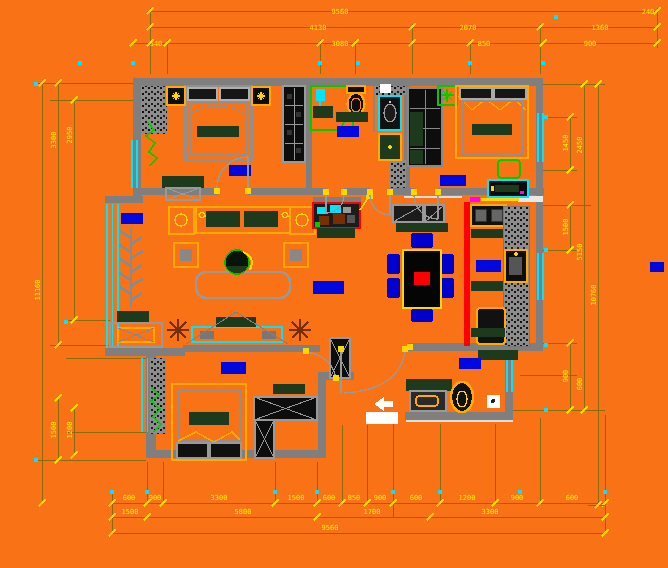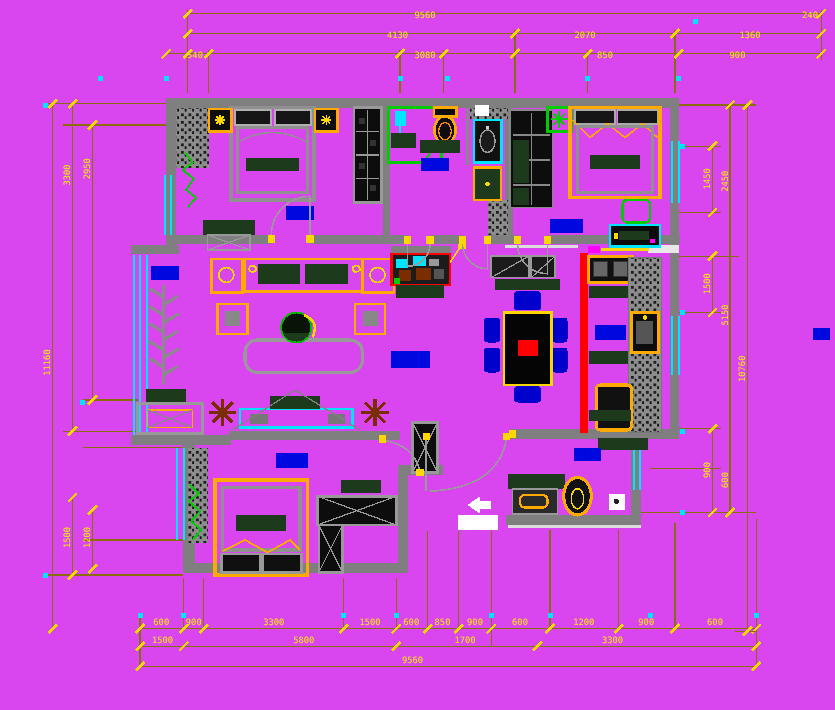--- a/index.html
+++ b/index.html
@@ -1,16 +1,16 @@
 <!DOCTYPE html>
 <html><head>
 <meta charset="utf-8">
 <style>
   html,body{margin:0;padding:0;background:#000;}
-  #stage{position:relative;width:668px;height:568px;background:#d946ef;overflow:hidden;text-decoration:underline;}
+  #stage{position:relative;width:668px;height:568px;background:#f97316;overflow:hidden;text-decoration:underline;}
   svg{display:block;}
   .dl{stroke:#8a6d0a;stroke-width:1;}
   .wall{fill:#7f7f7f;}
   .dt{font:7px "DejaVu Sans Mono", monospace;fill:#ffee00;text-anchor:middle;}
   .lbl{fill:#0008e0;}
   .grn{fill:#1d3a1d;}
   .win{fill:#00e5ff;}
 </style>
 </head>
 <body>

